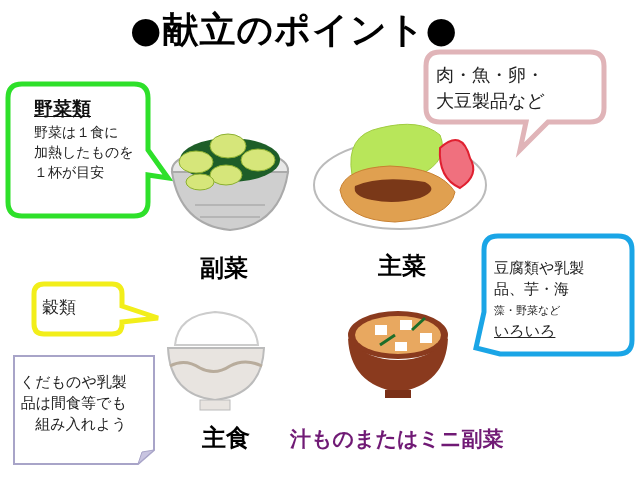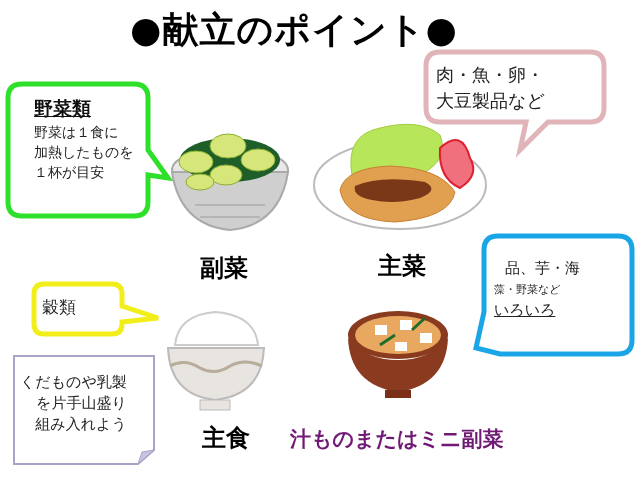--- a/index.html
+++ b/index.html
@@ -81,31 +81,32 @@
   <div class="bubble-text" style="font-size:14px; line-height:20px;">加熱したものを</div>
   <div class="bubble-text" style="font-size:14px; line-height:20px;">１杯が目安</div>
 </div>
 
 <div class="abs" style="left:436px; top:62px;">
   <div class="bubble-text" style="font-size:18px; line-height:26px;">肉・魚・卵・</div>
   <div class="bubble-text" style="font-size:18px; line-height:26px;">大豆製品など</div>
 </div>
 
 <div class="abs" style="left:494px; top:258px;">
-  <div class="bubble-text" style="font-size:15px; line-height:21px;margin-left:11px;">品、芋・海</div>
+  <div class="bubble-text" style="font-size:15px; line-height:21px;">豆腐類や乳製</div>
+  <div class="bubble-text" style="font-size:15px; line-height:21px;">品、芋・海</div>
   <div class="bubble-text" style="font-size:11px; line-height:21px;">藻・野菜など</div>
   <div class="bubble-text" style="font-size:15px; line-height:21px;text-decoration:underline;">いろいろ</div>
 </div>
 
 <div class="abs" style="left:42px; top:297px;">
   <div class="bubble-text" style="font-size:17px;">穀類</div>
 </div>
 
 <div class="abs" style="left:20px; top:372px;text-align:right;">
   <div class="bubble-text" style="font-size:15px; line-height:21px;">くだものや乳製</div>
-  <div class="bubble-text" style="font-size:15px; line-height:21px;">を片手山盛り</div>
+  <div class="bubble-text" style="font-size:15px; line-height:21px;">品は間食等でも</div>
   <div class="bubble-text" style="font-size:15px; line-height:21px;">組み入れよう</div>
 </div>
 
 <div class="abs label" style="left:200px; top:252px;">副菜</div>
 <div class="abs label" style="left:378px; top:250px;">主菜</div>
 <div class="abs label" style="left:202px; top:422px;">主食</div>
 <div class="abs label-sm" style="left:290px; top:425px;">汁ものまたはミニ副菜</div>
 
 </body></html>

